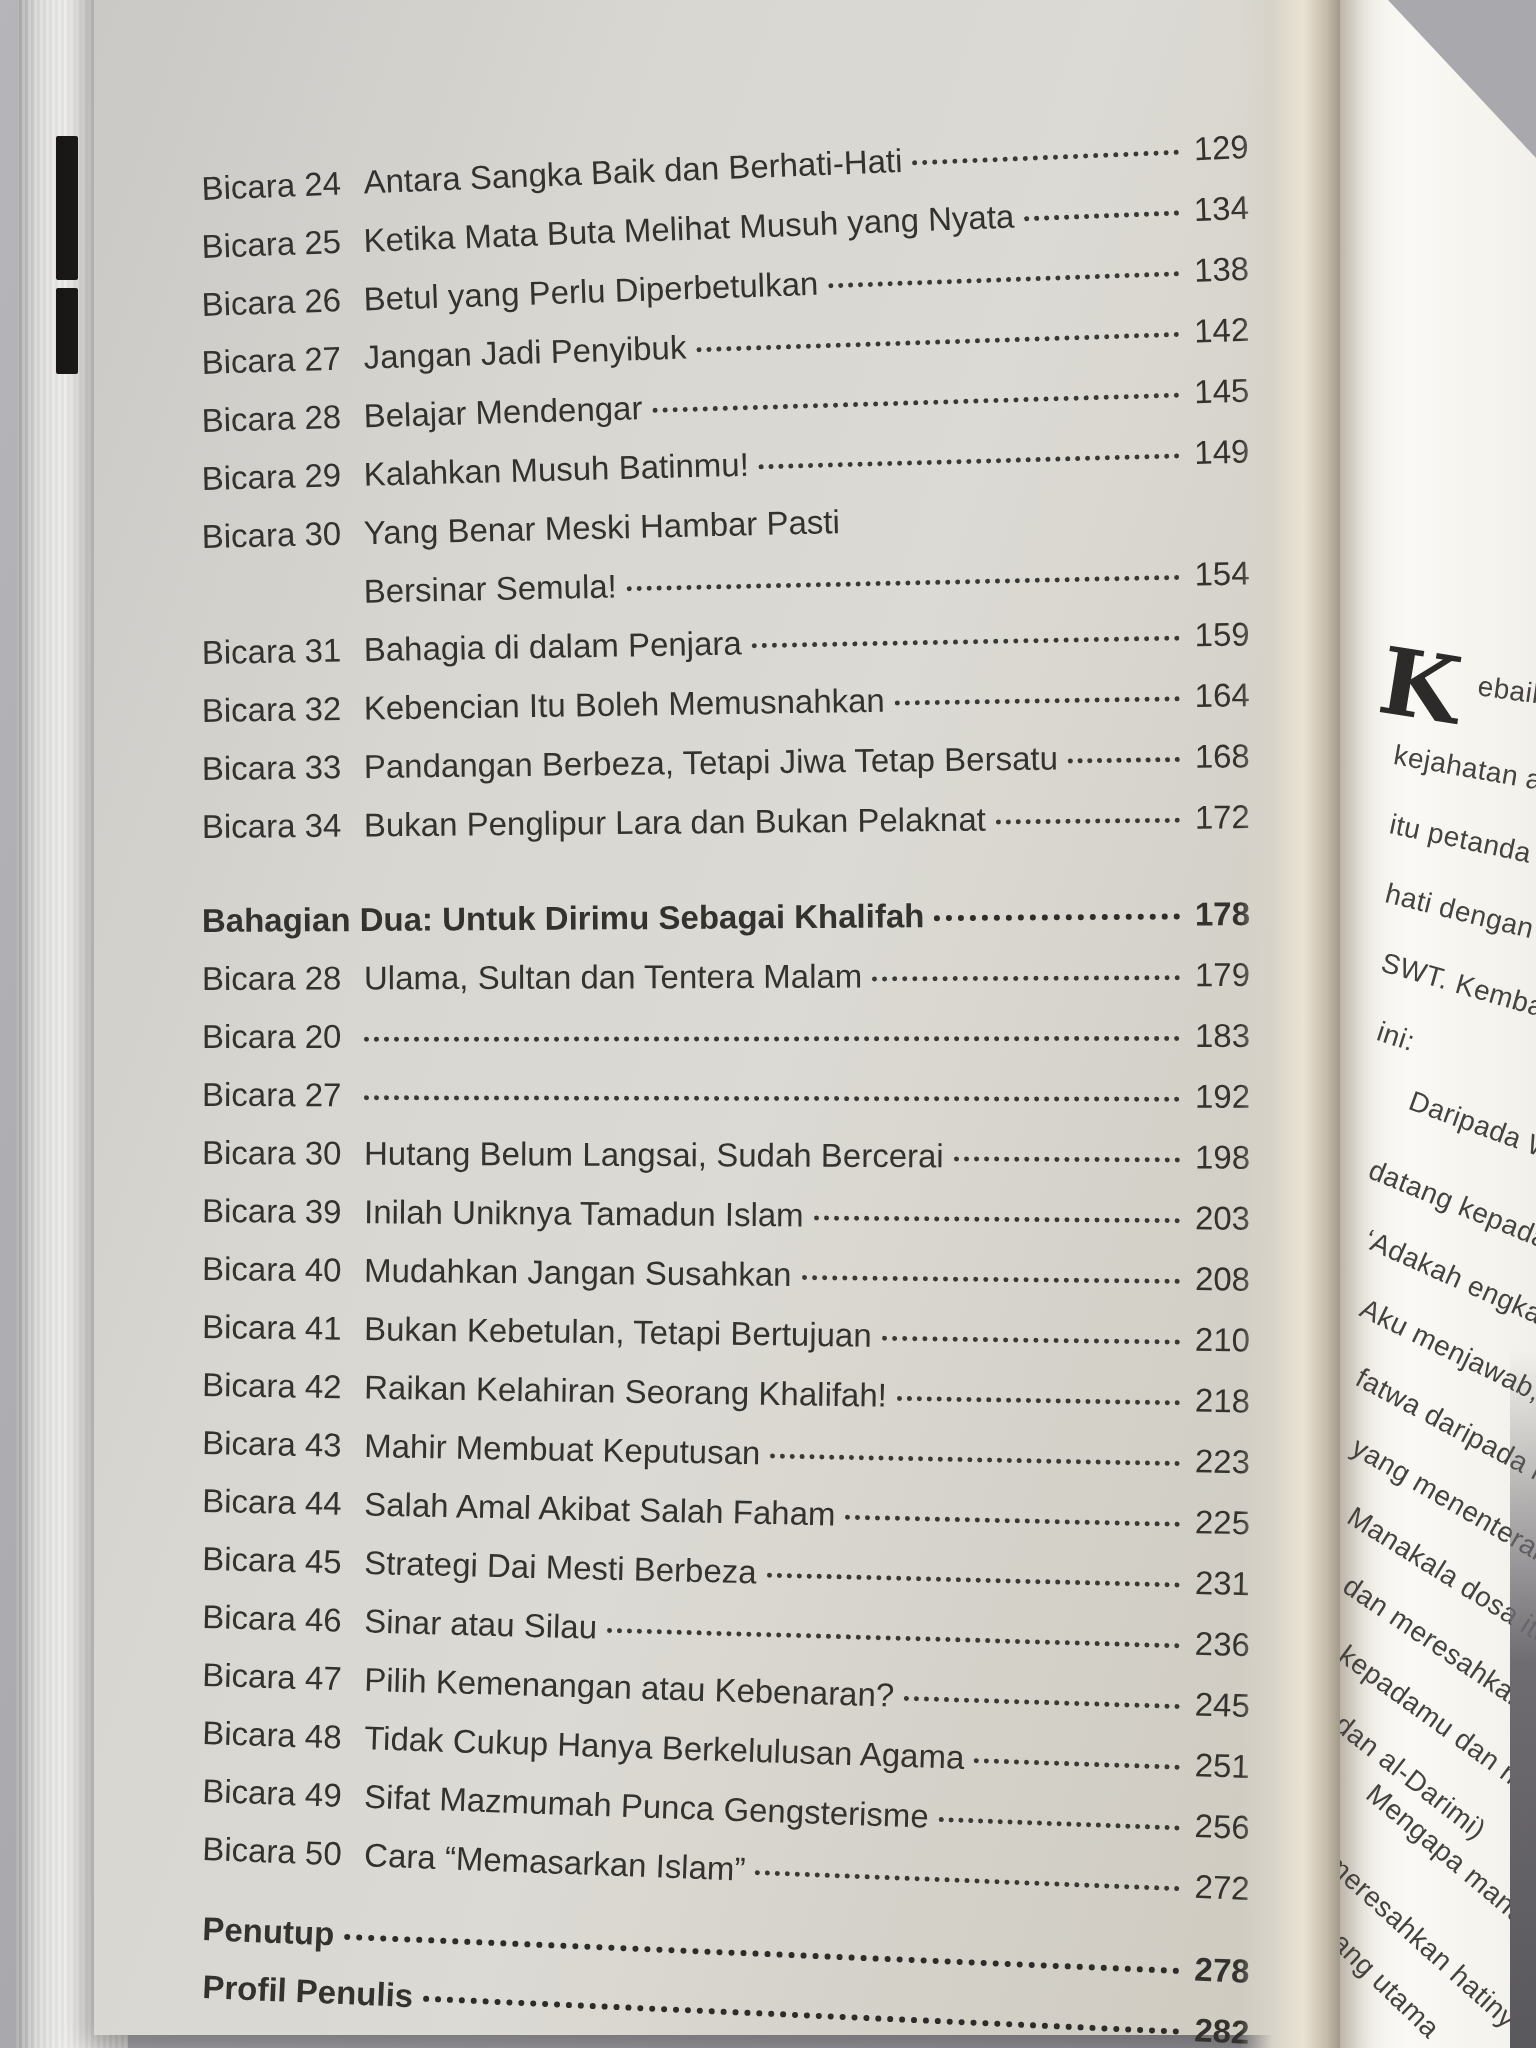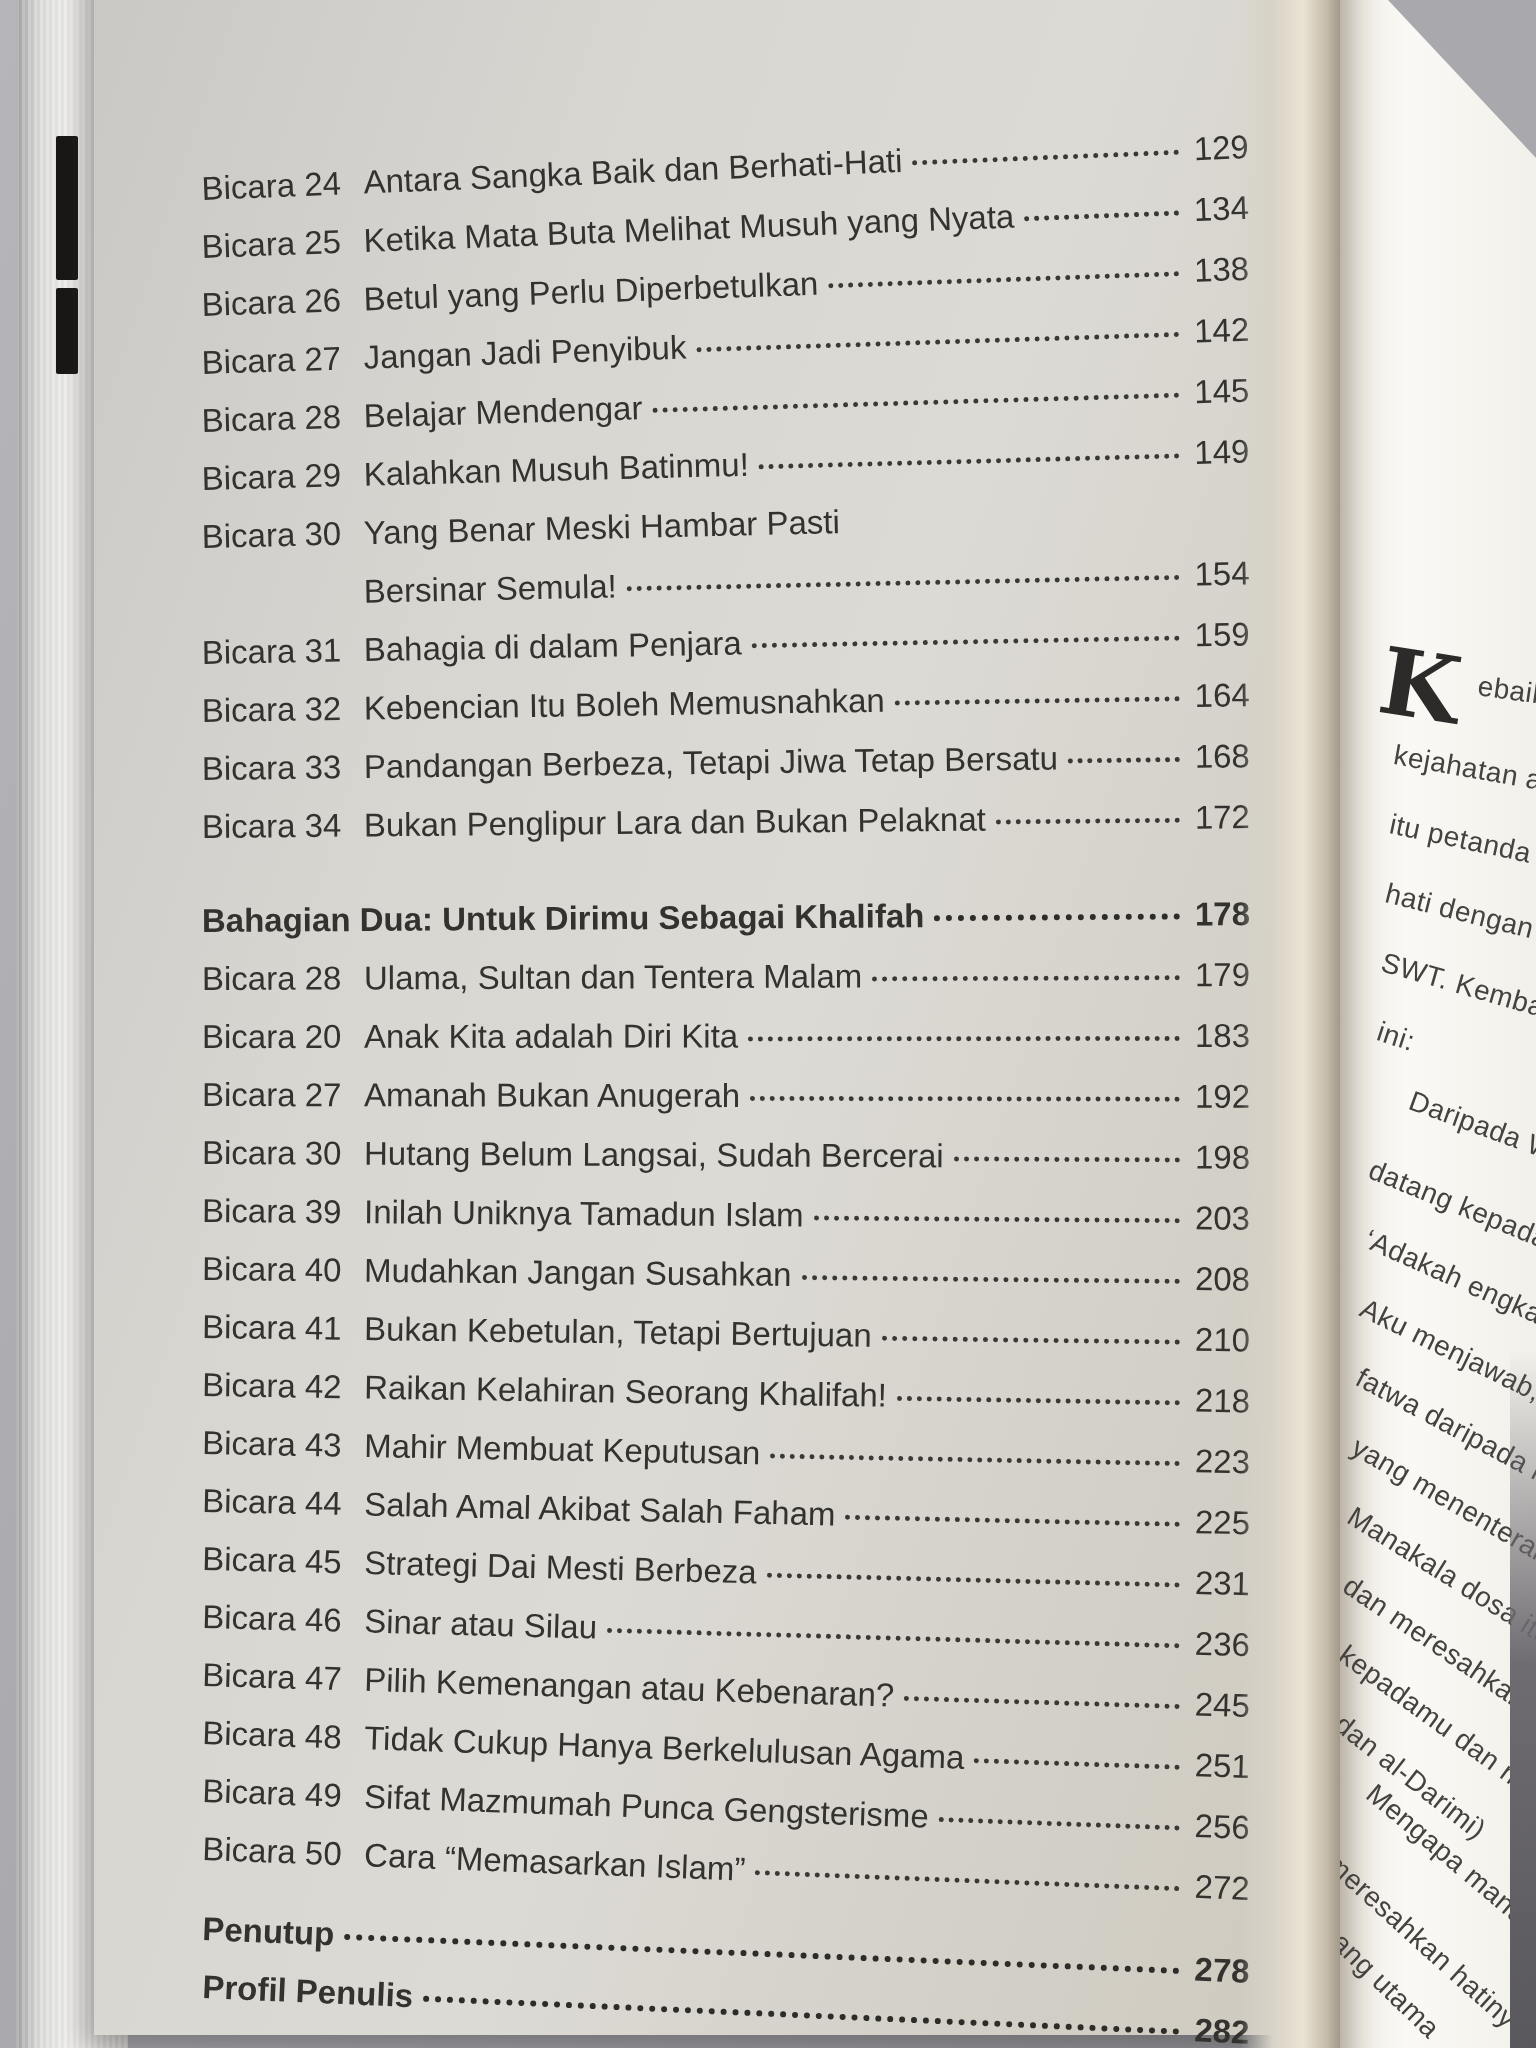--- a/index.html
+++ b/index.html
@@ -158,27 +158,25 @@
     <span class="num">178</span>
   </div>
         <div class="row" style="transform: rotate(-0.22deg);">
     <span class="chap">Bicara 28</span>
     <span class="title">Ulama, Sultan dan Tentera Malam</span>
     <span class="dots"></span>
     <span class="num">179</span>
   </div>
         <div class="row" style="transform: rotate(-0.06deg);">
     <span class="chap">Bicara 20</span>
-    <span class="title">Anak Kita adalah Diri Kita</span>
     <span class="dots"></span>
     <span class="num">183</span>
   </div>
         <div class="row" style="transform: rotate(0.1deg);">
     <span class="chap">Bicara 27</span>
-    <span class="title">Amanah Bukan Anugerah</span>
     <span class="dots"></span>
     <span class="num">192</span>
   </div>
         <div class="row" style="transform: rotate(0.26deg);">
     <span class="chap">Bicara 30</span>
     <span class="title">Hutang Belum Langsai, Sudah Bercerai</span>
     <span class="dots"></span>
     <span class="num">198</span>
   </div>
         <div class="row" style="transform: rotate(0.42deg);">

